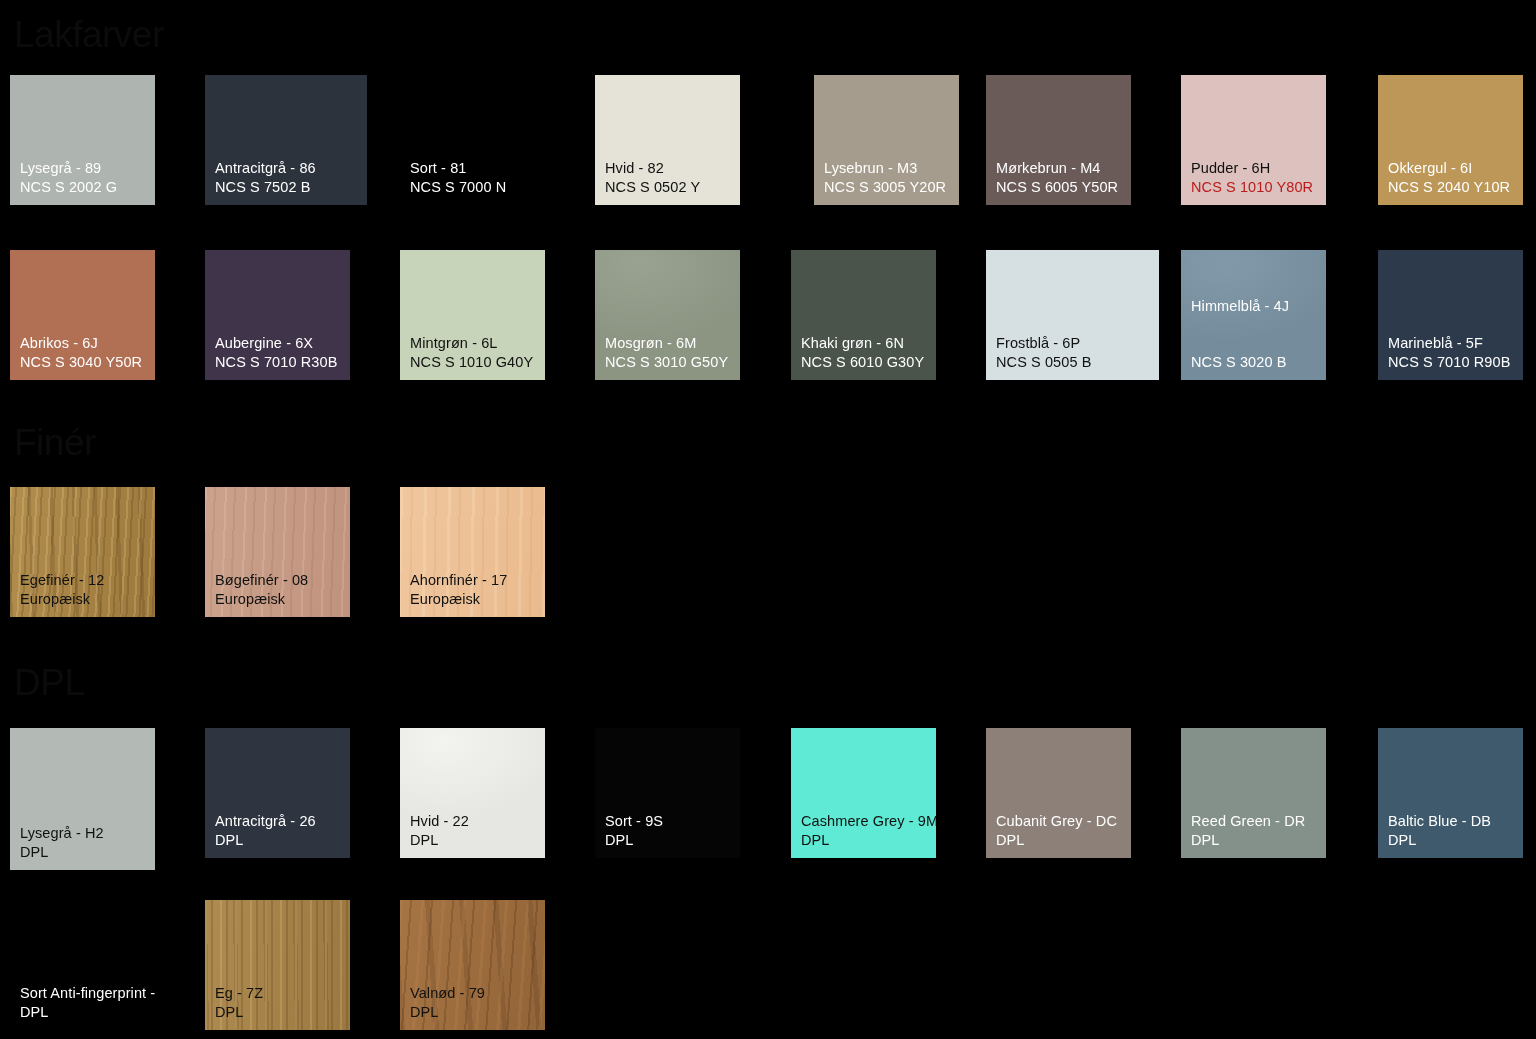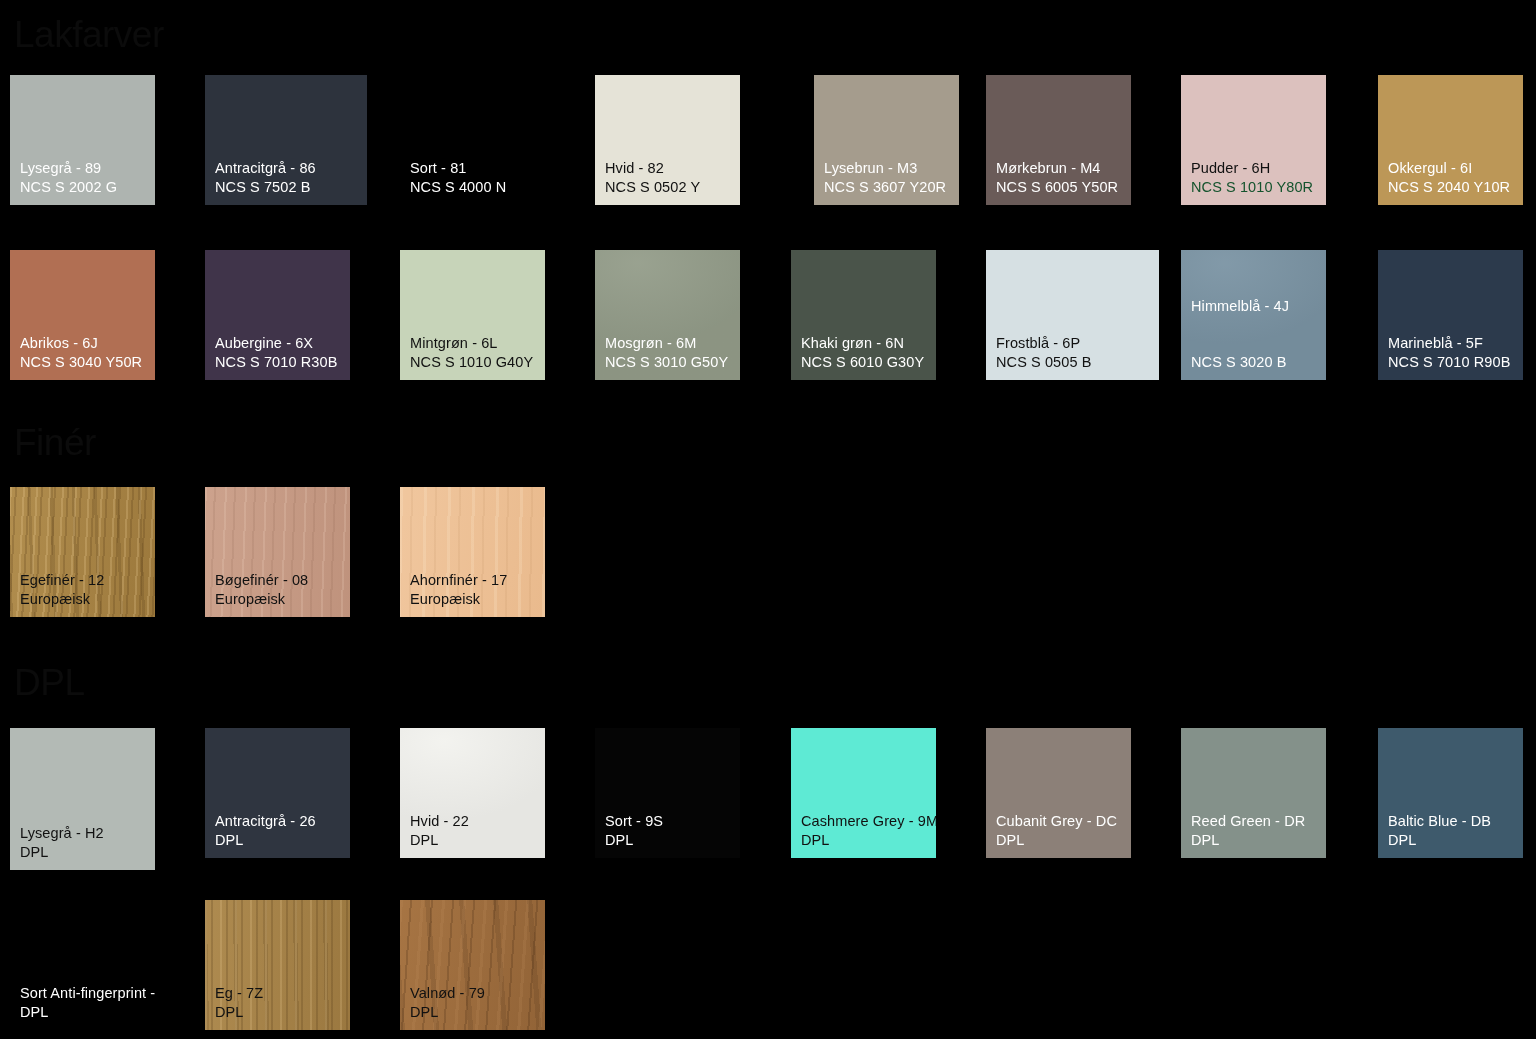--- a/index.html
+++ b/index.html
@@ -138,45 +138,45 @@
     </div>
     <div class="swatch" style="left: 205px; top: 75px; width: 162px; height: 130px; background: rgb(45, 51, 61);">
       <div class="labels">
         <span class="l1" style="color: rgb(255, 255, 255);">Antracitgrå - 86</span>
         <span class="l2" style="color: rgb(255, 255, 255);">NCS S 7502 B</span>
       </div>
     </div>
     <div class="swatch" style="left: 400px; top: 75px; width: 145px; height: 130px; background: rgb(0, 0, 0);">
       <div class="labels">
         <span class="l1" style="color: rgb(255, 255, 255);">Sort - 81</span>
-        <span class="l2" style="color: rgb(255, 255, 255);">NCS S 4000 N</span>
+        <span class="l2" style="color: rgb(255, 255, 255);">NCS S 7000 N</span>
       </div>
     </div>
     <div class="swatch" style="left: 595px; top: 75px; width: 145px; height: 130px; background: rgb(229, 227, 215); padding-left: 6px;">
       <div class="labels">
         <span class="l1" style="color: rgb(17, 17, 17);">Hvid - 82</span>
         <span class="l2" style="color: rgb(17, 17, 17);">NCS S 0502 Y</span>
       </div>
     </div>
     <div class="swatch" style="left: 791px; top: 75px; width: 145px; height: 130px; background: rgb(165, 156, 141); margin-left: 23px;">
       <div class="labels">
         <span class="l1" style="color: rgb(255, 255, 255);">Lysebrun - M3</span>
-        <span class="l2" style="color: rgb(255, 255, 255);">NCS S 3607 Y20R</span>
+        <span class="l2" style="color: rgb(255, 255, 255);">NCS S 3005 Y20R</span>
       </div>
     </div>
     <div class="swatch" style="left: 986px; top: 75px; width: 145px; height: 130px; background: rgb(106, 91, 88); padding-left: 36px;">
       <div class="labels">
         <span class="l1" style="color: rgb(255, 255, 255);">Mørkebrun - M4</span>
         <span class="l2" style="color: rgb(255, 255, 255);">NCS S 6005 Y50R</span>
       </div>
     </div>
     <div class="swatch" style="left: 1181px; top: 75px; width: 145px; height: 130px; background: rgb(220, 193, 190);">
       <div class="labels">
         <span class="l1" style="color: rgb(17, 17, 17);">Pudder - 6H</span>
-        <span class="l2" style="color: #14532d;">NCS S 1010 Y80R</span>
+        <span class="l2" style="color: #b91c1c;">NCS S 1010 Y80R</span>
       </div>
     </div>
     <div class="swatch" style="left: 1378px; top: 75px; width: 145px; height: 130px; background: rgb(188, 151, 87);">
       <div class="labels">
         <span class="l1" style="color: rgb(255, 255, 255);">Okkergul - 6I</span>
         <span class="l2" style="color: rgb(255, 255, 255);">NCS S 2040 Y10R</span>
       </div>
     </div>
     <div class="swatch" style="left: 10px; top: 250px; width: 145px; height: 130px; background: rgb(177, 111, 83);">
       <div class="labels">

